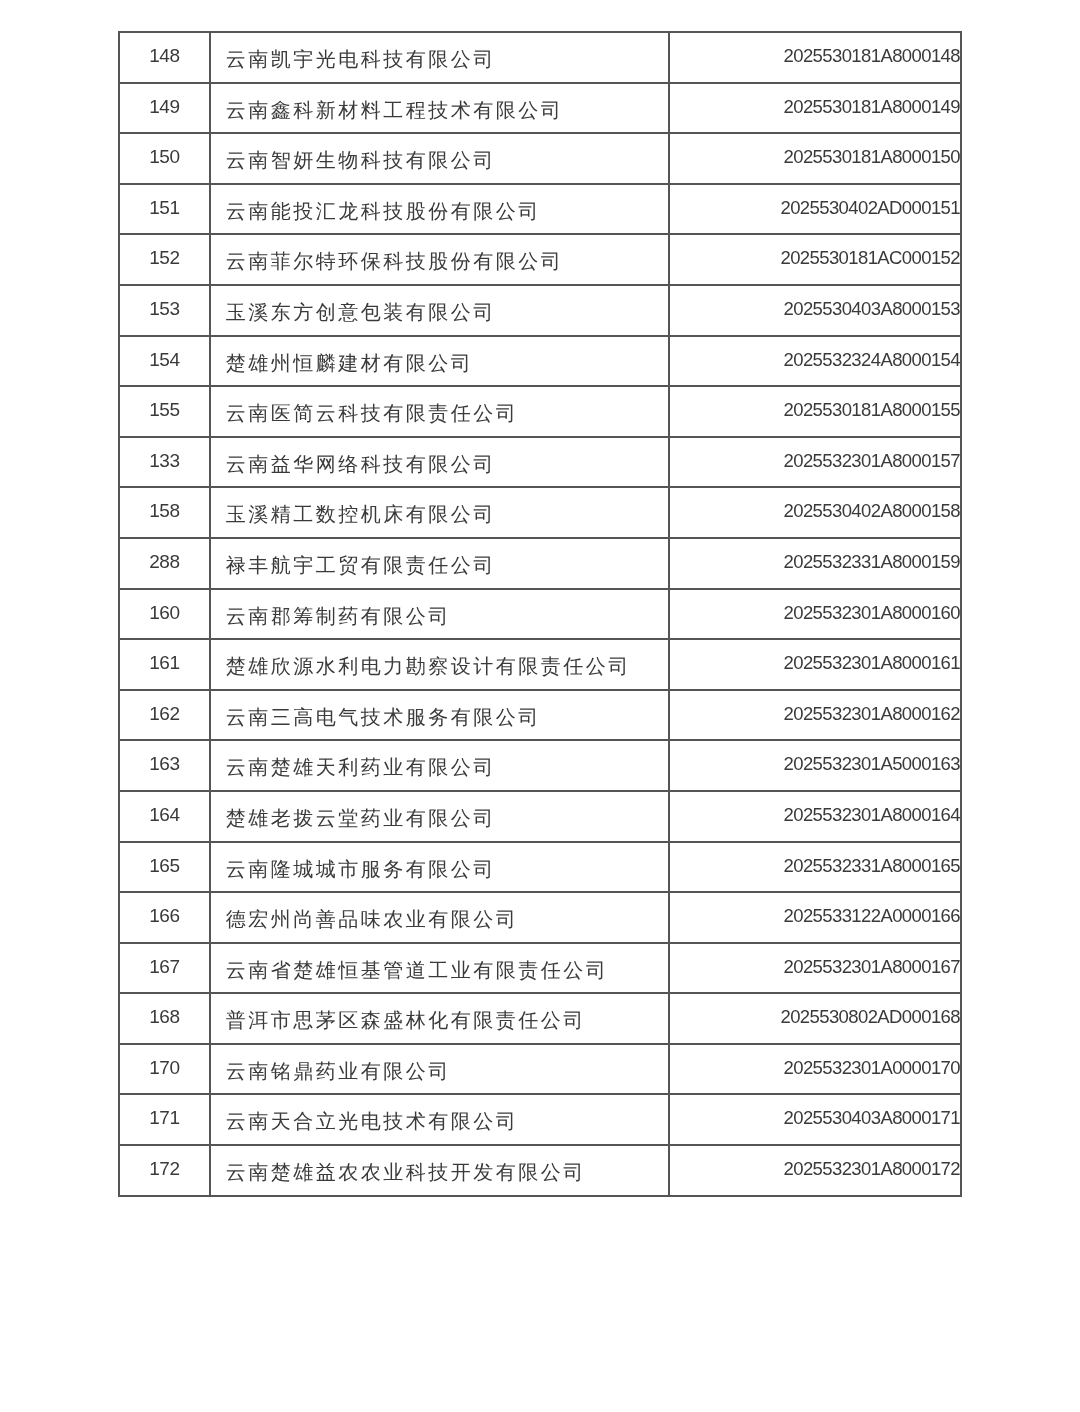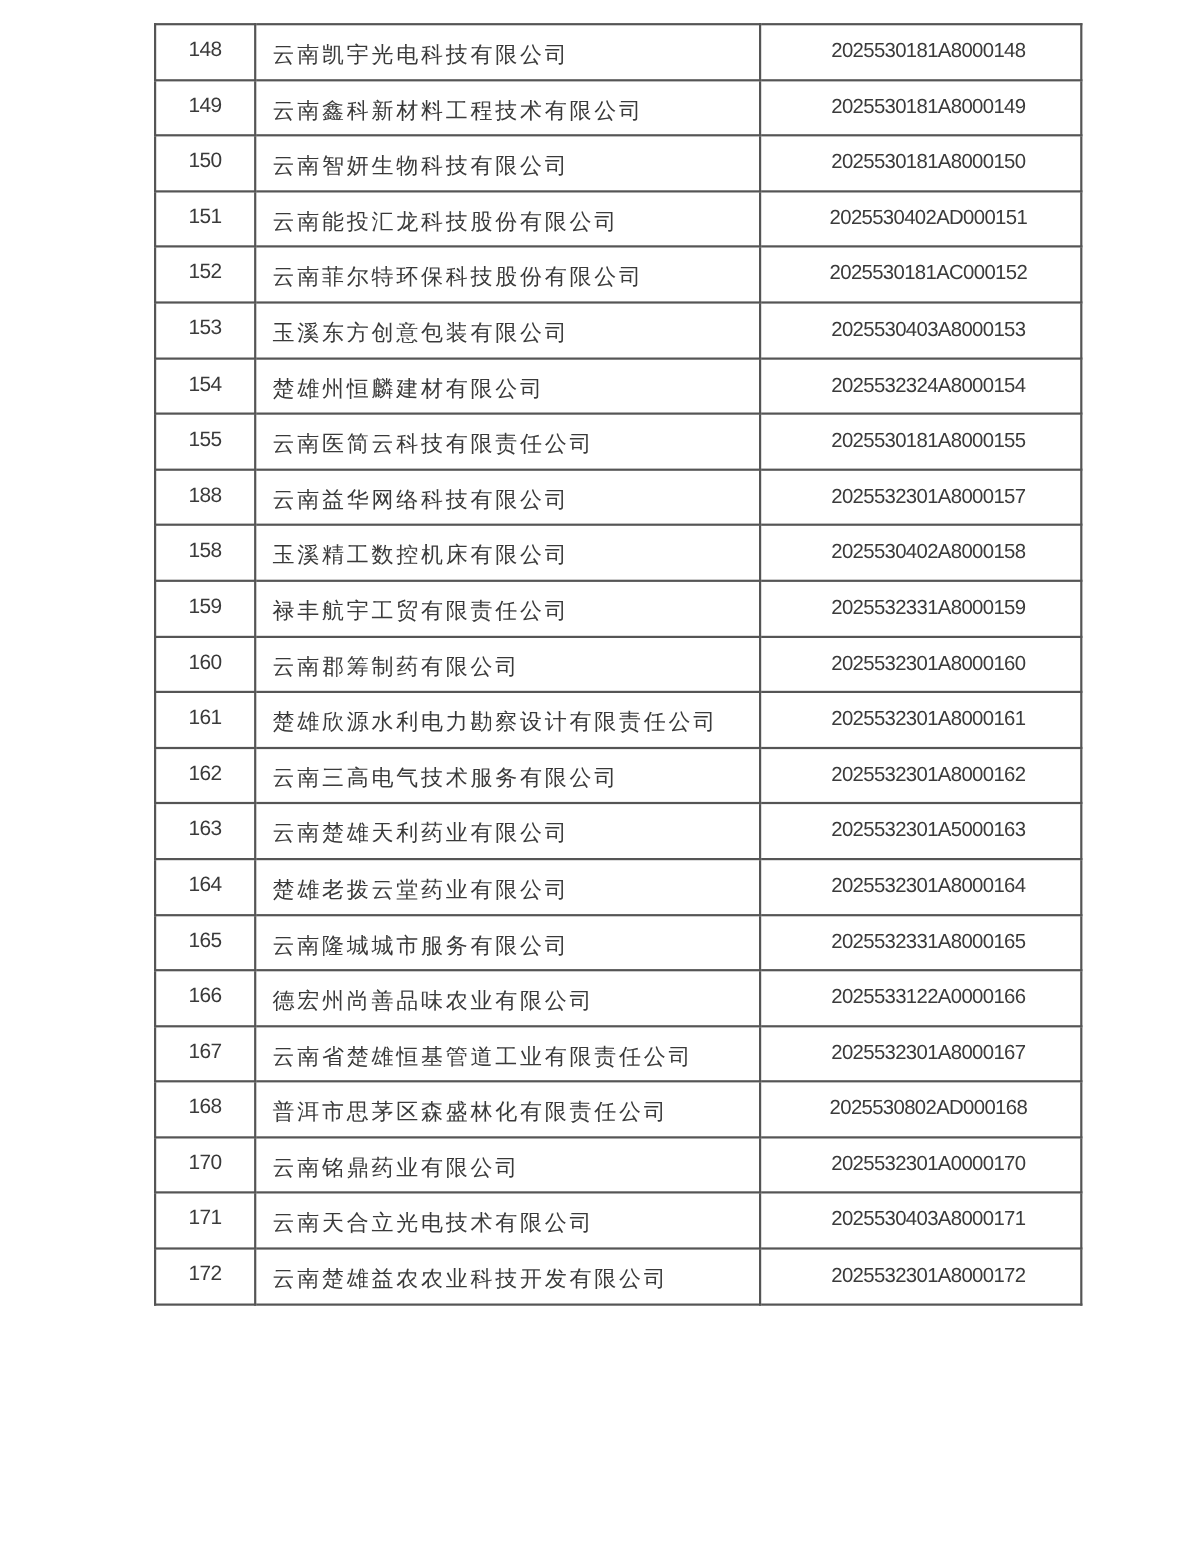--- a/index.html
+++ b/index.html
@@ -1,34 +1,33 @@
 <!DOCTYPE html>
 <html><head>
   <meta charset="utf-8">
   <style>
     html, body { margin: 0; padding: 0; background: #ffffff; }
     body { width: 1080px; height: 1412px; position: relative; overflow: hidden; }
     .tbl {
-      position: absolute; left: 118px; top: 21px;
+      position: absolute; left: 118px; top: 31px;
       width: 844px;
       border-collapse: collapse;
       table-layout: fixed;
-      margin-left: 22px;
     }
     .tbl td {
       border: 2px solid #555555;
       height: 50.6px;
       padding: 0;
       color: #3a3a3a;
       vertical-align: top;
       box-sizing: border-box;
     }
     .c-no { width: 87px; text-align: center; font-family: "Liberation Sans", sans-serif; font-size: 19px; padding-top: 12px !important; letter-spacing: -0.5px; }
     .c-name { width: 440px; text-align: left; padding-left: 15px !important; font-family: "DejaVu Sans", sans-serif; font-size: 20px; padding-top: 13px !important; letter-spacing: 2.5px; }
-    .c-code { width: 280px; text-align: center; padding-left: 14px !important; font-family: "Liberation Sans", sans-serif; font-size: 18.5px; padding-top: 12px !important; letter-spacing: -0.6px; }
+    .c-code { width: 280px; text-align: right; padding-left: 14px !important; font-family: "Liberation Sans", sans-serif; font-size: 18.5px; padding-top: 12px !important; letter-spacing: -0.6px; }
   </style>
 </head>
 <body>
 
 <table class="tbl">
   <tbody id="tbody">
       <tr>
         <td class="c-no">148</td>
         <td class="c-name">云南凯宇光电科技有限公司</td>
         <td class="c-code">2025530181A8000148</td>
@@ -62,31 +61,31 @@
         <td class="c-no">154</td>
         <td class="c-name">楚雄州恒麟建材有限公司</td>
         <td class="c-code">2025532324A8000154</td>
       </tr>
       <tr>
         <td class="c-no">155</td>
         <td class="c-name">云南医简云科技有限责任公司</td>
         <td class="c-code">2025530181A8000155</td>
       </tr>
       <tr>
-        <td class="c-no">188</td>
+        <td class="c-no">133</td>
         <td class="c-name">云南益华网络科技有限公司</td>
         <td class="c-code">2025532301A8000157</td>
       </tr>
       <tr>
         <td class="c-no">158</td>
         <td class="c-name">玉溪精工数控机床有限公司</td>
         <td class="c-code">2025530402A8000158</td>
       </tr>
       <tr>
-        <td class="c-no">159</td>
+        <td class="c-no">288</td>
         <td class="c-name">禄丰航宇工贸有限责任公司</td>
         <td class="c-code">2025532331A8000159</td>
       </tr>
       <tr>
         <td class="c-no">160</td>
         <td class="c-name">云南郡筹制药有限公司</td>
         <td class="c-code">2025532301A8000160</td>
       </tr>
       <tr>
         <td class="c-no">161</td>

